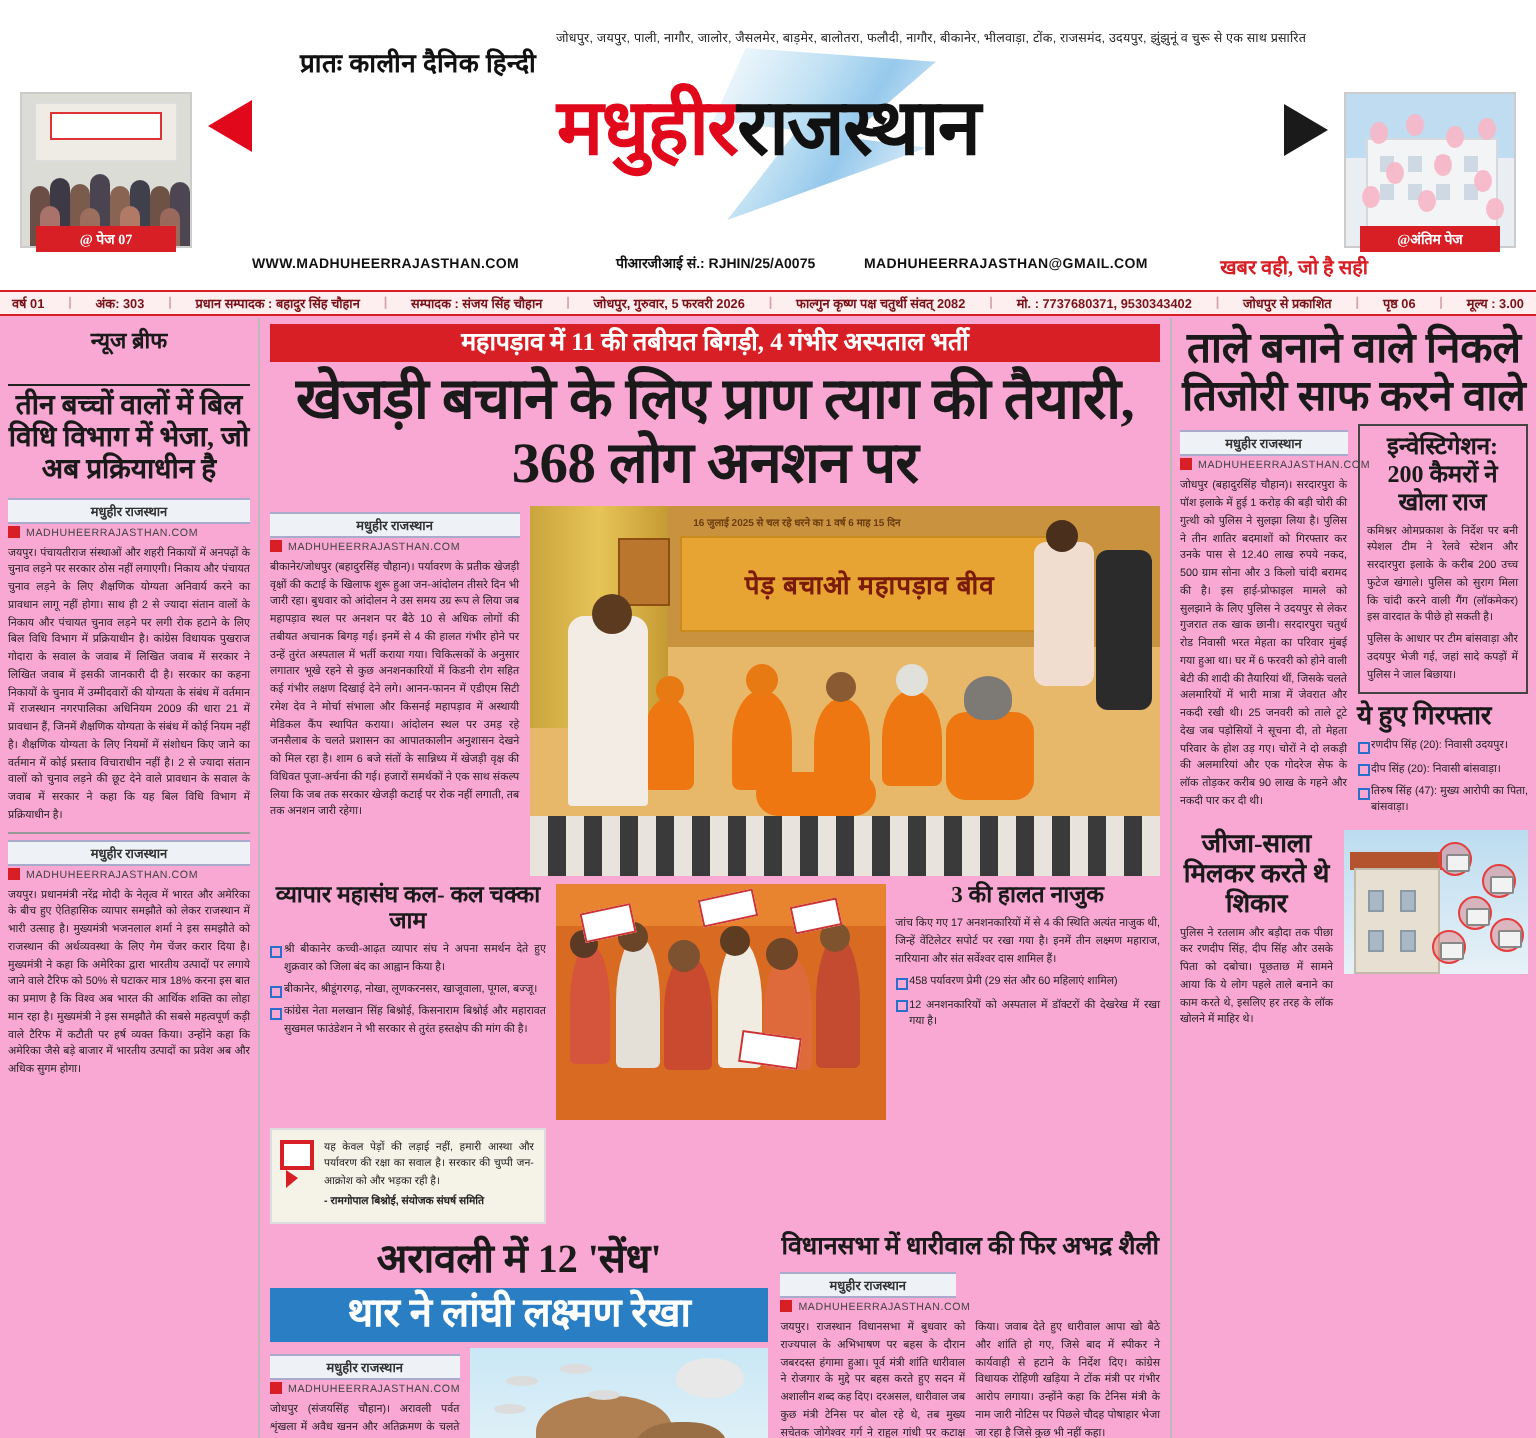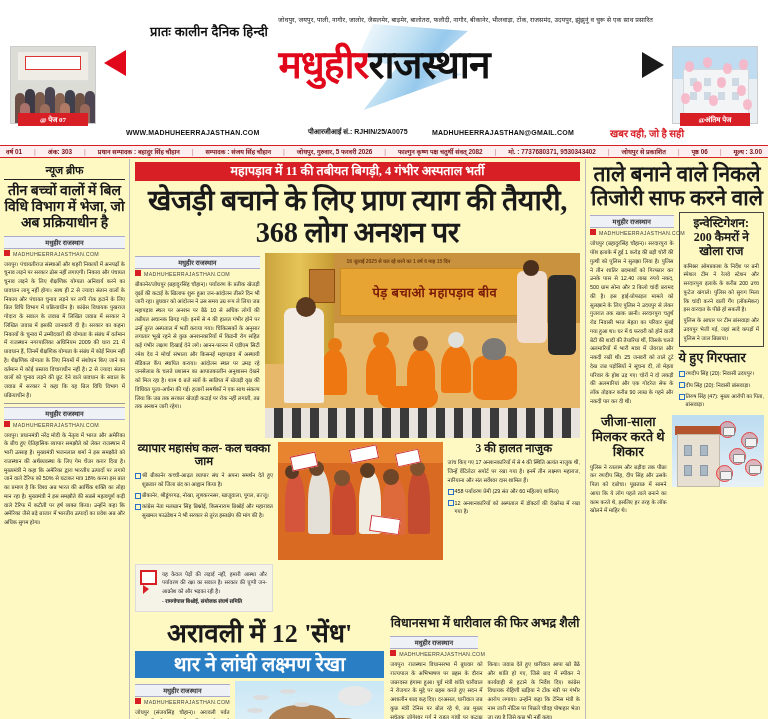--- a/index.html
+++ b/index.html
@@ -2,21 +2,21 @@
 <html><head>
 <meta charset="utf-8">
 <style>
   * { margin:0; padding:0; box-sizing:border-box; }
   html,body { width:768px; height:719px; overflow:hidden; }
   body {
     font-family:"Liberation Sans", sans-serif;
     background:#fdfdfb;
     color:#1a1a1a;
   }
-  .page { position:relative; width:768px; height:719px; background:#fef9c3; }
+  .page { position:relative; width:768px; height:719px; background:#f9a8d4; }
 
   
   .masthead { position:relative; height:145px; background:#fff; }
   .tagline-left {
     position:absolute; left:150px; top:22px;
     font-family:"Liberation Serif", serif;
     font-weight:bold; font-size:13px; color:#111;
     letter-spacing:.2px;
   }
   .city-strip {
@@ -110,21 +110,21 @@
   .content {
     position:absolute; left:0; top:159px; right:0; bottom:0;
     display:flex;
   }
   .col-left { width:130px; border-right:1px solid #bbb; padding:3px 4px 0 4px; }
   .col-mid  { flex:1; padding:3px 5px 0 5px; }
   .col-right{ width:183px; border-left:1px solid #bbb; padding:3px 4px 0 4px; }
 
   .sec-title {
     text-align:center; font-family:"Liberation Serif", serif;
-    font-weight:bold; font-size:11px; padding-bottom:2px;
+    font-weight:bold; font-size:11px; padding-bottom:15px;
     border-bottom:1.5px solid #222; margin-bottom:3px;
   }
   .hl-sm {
     font-family:"Liberation Serif", serif; font-weight:bold;
     font-size:14px; line-height:1.16; text-align:center; margin-bottom:4px;
   }
   .byline-box {
     text-align:center; border-top:1px solid #aac; border-bottom:1px solid #aac;
     background:#eef2f7; font-size:6.5px; font-weight:bold; color:#333;
     padding:1px 0; margin:3px 0 1px;
@@ -221,21 +221,21 @@
   .quote-attr { font-weight:bold; display:block; margin-top:2px; }
 
   
   .strap-blue {
     background:#2a7fc4; color:#fff; font-family:"Liberation Serif", serif;
     font-weight:bold; font-size:20px; text-align:center;
     padding:2px 4px; line-height:1.18;
   }
   .mega2 {
     font-family:"Liberation Serif", serif; font-weight:bold;
-    font-size:26px; line-height:1.15; text-align:center; margin:3px 0 2px;
+    font-size:20px; line-height:1.15; text-align:center; margin:3px 0 2px;
   }
 
   
   .cartoon { position:relative; width:100%; height:62px; overflow:hidden; background:#bfe3f2; }
   .ct-sky { position:absolute; inset:0; background:linear-gradient(#c9e7f5,#e6f3f8); }
   .ct-hill { position:absolute; bottom:0; background:#b08052; border-radius:46% 42% 0 0; }
   .ct-cloud { position:absolute; background:#e8e8e8; border-radius:50%; }
   .ct-ufo { position:absolute; width:16px;height:5px;background:#dcdcdc;border-radius:50%; }
 
   

